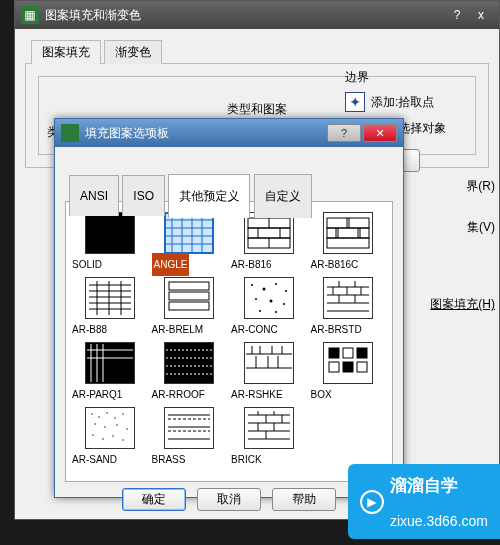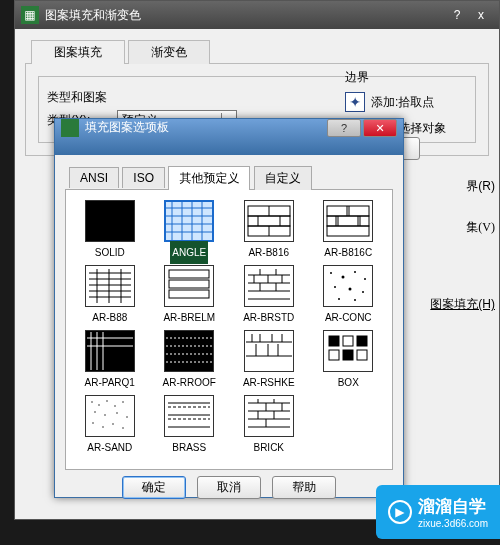--- a/index.html
+++ b/index.html
@@ -8,71 +8,71 @@
 
 .main-dialog { position: absolute; left: 14px; top: 0; width: 486px; height: 520px; background: #f0f0f0; border: 1px solid #555; }
 .titlebar { height: 28px; background: linear-gradient(#666, #444); color: #fff; display: flex; align-items: center; padding: 0 6px; }
 .titlebar .icon { width: 18px; height: 18px; background: #2a7a3a; margin-right: 6px; display:flex; align-items:center; justify-content:center; }
 .titlebar .title { flex: 1; }
 .titlebar .ctl { width: 24px; text-align: center; cursor: default; }
 .body { padding: 10px; position: relative; }
 
 
 .tabs { border-bottom: 1px solid #bbb; padding-left: 6px; }
-.tab { display: inline-block; padding: 3px 22px; border: 1px solid #bbb; border-bottom: none; background: #eaeaea; position: relative; top: 1px; text-align: right; }
+.tab { display: inline-block; padding: 3px 10px; border: 1px solid #bbb; border-bottom: none; background: #eaeaea; position: relative; top: 1px; text-align: right; }
 .tab.active { background: #f0f0f0; }
 
-.group-title { margin: 4px 0 4px 0; }
+.group-title { margin: 16px 0 4px 0; text-align: center; }
 .group { border: 1px solid #bbb; padding: 8px; background: #f0f0f0; }
 .subgroup { border: 1px solid #bbb; margin: 4px; padding: 8px; }
 .row { display: flex; align-items: center; margin: 4px 0; }
 .row label { width: 70px; }
 .select { border: 1px solid #7a7a7a; background: #fff; height: 20px; display:inline-flex; align-items:center; padding:0 4px; justify-content:space-between; }
 .select .arrdn { border-left:1px solid #888; padding-left:4px; }
 
 
 .boundary { position: absolute; left: 330px; top: 40px; width: 160px; }
 .boundary h4 { font-weight: normal; margin-bottom: 6px; }
 .bnd-item { display:flex; align-items:center; margin:6px 0; }
 .bnd-item .sq { width:20px; height:20px; border:1px solid #2a4a8a; background:#fff; margin-right:6px; display:flex; align-items:center; justify-content:center; color:#2a4a8a; font-size:14px; }
 
 
 .pal-dialog { position: absolute; left: 54px; top: 118px; width: 350px; height: 380px; background: #f0f0f0; border: 1px solid #3a6ea5; box-shadow: 0 0 8px rgba(0,0,0,.5); }
-.pal-title { height: 36px; background: linear-gradient(#6fa0d8, #3a6ea5); color:#fff; display:flex; padding:0 6px; }
+.pal-title { height: 28px; background: linear-gradient(#6fa0d8, #3a6ea5); color:#fff; display:flex; align-items:center; padding:0 6px; }
 .pal-title .icon { width: 18px; height: 18px; background:#2a7a3a; margin-right:6px; }
 .pal-title .title { flex:1; }
 .pal-title .winbtn { width:34px; height:18px; margin-left:2px; background:linear-gradient(#ddd,#bbb); border:1px solid #888; border-radius:2px; text-align:center; font-size:11px; line-height:16px; color:#333; }
 .pal-title .close { background: linear-gradient(#e56,#c12); color:#fff; }
 
 .pal-body { padding: 10px; }
 .pal-tabs { border-bottom:1px solid #aaa; padding-left:4px; }
-.pal-tab { display:inline-block; padding:3px 10px; border:1px solid #aaa; border-bottom:none; background:#eaeaea; position:relative; top:1px; }
+.pal-tab { display:inline-block; padding:13px 10px; border:1px solid #aaa; border-bottom:none; background:#eaeaea; position:relative; top:17px; }
 .pal-tab.active { background:#fff; }
 .pal-content { background:#fff; border:1px solid #aaa; border-top:none; padding:10px 6px; height:280px; }
 
 .grid { display:grid; grid-template-columns: repeat(4, 1fr); gap: 6px 4px; }
-.pat { text-align:center; }
+.pat { text-align:left; }
 .pat .cell { width:50px; height:42px; margin:0 auto 3px; border:1px solid #333; background:#fff; display:flex; align-items:center; justify-content:center; }
 .pat.selected .cell { border:2px solid #1a6acc; background:#cfe6ff; }
 .pat .lbl { font-size:10px; }
-.pat.selected .lbl { background:#14532d; color:#fff; padding:6px 2px; }
+.pat.selected .lbl { background:#c2410c; color:#fff; padding:6px 2px; }
 
 .pal-buttons { text-align:center; margin-top:6px; }
 .btn { display:inline-block; min-width:64px; padding:2px 10px; border:1px solid #888; background:linear-gradient(#fdfdfd,#e4e4e4); border-radius:3px; margin:0 4px; }
 .btn.primary { border:1px solid #2d73c9; box-shadow: inset 0 0 0 1px #8ec1f3; }
 
 
 .bottom-btns { position:absolute; bottom:6px; left:0; right:0; text-align:center; }
 .bottom-btns .btn { min-width:60px; }
 
 
 .badge { position:absolute; right:0; bottom:6px; background:#19a4ea; color:#fff; padding:10px 12px; border-radius:6px 0 0 6px; display:flex; align-items:center; gap:6px; }
 .badge .play { width:24px; height:24px; border:2px solid #fff; border-radius:50%; display:flex; align-items:center; justify-content:center; }
 .badge .name { font-size:17px; font-weight:bold; }
-.badge .site { font-size:10px; }
+.badge .site { font-size:14px;margin-top:16px; }
 
 
 svg.sw { width:46px; height:38px; }
 </style>
 </head>
 <body>
 
 <div class="main-dialog">
   <div class="titlebar">
     <span class="icon">▦</span>
@@ -103,21 +103,21 @@
       <div class="bnd-item">
         <span class="sq">✦</span>
         <span>添加:拾取点</span>
       </div>
       <div class="bnd-item">
         <span class="sq">▣</span>
         <span>添加:选择对象</span>
       </div>
       <div style="margin-top:40px; text-align:right; padding-right:10px;">
         <div style="margin:24px 0;">界(R)</div>
-        <div style="margin:4px 0;font-family:Liberation Serif, serif;">集(V)</div>
+        <div style="margin:4px 0;">集(V)</div>
         <div style="margin-top:60px;text-decoration:underline;">图案填充(H)</div>
       </div>
     </div>
 
     <div class="bottom-btns">
       <span class="btn">预览</span>
       <span style="display:inline-block; width:120px;"></span>
       <span class="btn">确定</span>
       <span class="btn">取消</span>
     </div>
@@ -204,50 +204,50 @@
               <svg class="sw">
                 <g stroke="#000" fill="none">
                   <rect x="3" y="3" width="40" height="8"></rect>
                   <rect x="3" y="13" width="40" height="8"></rect>
                   <rect x="3" y="23" width="40" height="8"></rect>
                 </g>
               </svg>
             </div><span class="lbl">AR-BRELM</span></div>
         <div class="pat"><div class="cell">
               <svg class="sw">
+                <g fill="#000">
+                  <circle cx="6" cy="6" r="1"></circle>
+                  <circle cx="18" cy="10" r="1.5"></circle>
+                  <circle cx="30" cy="5" r="1"></circle>
+                  <circle cx="40" cy="12" r="1"></circle>
+                  <circle cx="10" cy="20" r="1"></circle>
+                  <circle cx="25" cy="22" r="1.5"></circle>
+                  <circle cx="38" cy="25" r="1"></circle>
+                  <circle cx="14" cy="32" r="1"></circle>
+                  <circle cx="30" cy="33" r="1"></circle>
+                </g>
+              </svg>
+            </div><span class="lbl">AR-CONC</span></div>
+        <div class="pat"><div class="cell">
+              <svg class="sw">
                 <g stroke="#000" fill="none">
                   <line x1="2" y1="8" x2="44" y2="8"></line>
                   <line x1="2" y1="16" x2="44" y2="16"></line>
                   <line x1="2" y1="24" x2="44" y2="24"></line>
                   <line x1="2" y1="32" x2="44" y2="32"></line>
                   <line x1="14" y1="2" x2="14" y2="8"></line>
                   <line x1="30" y1="2" x2="30" y2="8"></line>
                   <line x1="8" y1="8" x2="8" y2="16"></line>
                   <line x1="22" y1="8" x2="22" y2="16"></line>
                   <line x1="36" y1="8" x2="36" y2="16"></line>
                   <line x1="14" y1="16" x2="14" y2="24"></line>
                   <line x1="30" y1="16" x2="30" y2="24"></line>
                 </g>
               </svg>
             </div><span class="lbl">AR-BRSTD</span></div>
-        <div class="pat"><div class="cell">
-              <svg class="sw">
-                <g fill="#000">
-                  <circle cx="6" cy="6" r="1"></circle>
-                  <circle cx="18" cy="10" r="1.5"></circle>
-                  <circle cx="30" cy="5" r="1"></circle>
-                  <circle cx="40" cy="12" r="1"></circle>
-                  <circle cx="10" cy="20" r="1"></circle>
-                  <circle cx="25" cy="22" r="1.5"></circle>
-                  <circle cx="38" cy="25" r="1"></circle>
-                  <circle cx="14" cy="32" r="1"></circle>
-                  <circle cx="30" cy="33" r="1"></circle>
-                </g>
-              </svg>
-            </div><span class="lbl">AR-CONC</span></div>
 
         <div class="pat"><div class="cell" style="background:#000;">
               <svg class="sw">
                 <g stroke="#fff">
                   <line x1="4" y1="0" x2="4" y2="38"></line>
                   <line x1="10" y1="0" x2="10" y2="38"></line>
                   <line x1="16" y1="0" x2="16" y2="38"></line>
                   <line x1="0" y1="6" x2="46" y2="6"></line>
                   <line x1="0" y1="14" x2="46" y2="14"></line>
                 </g>

